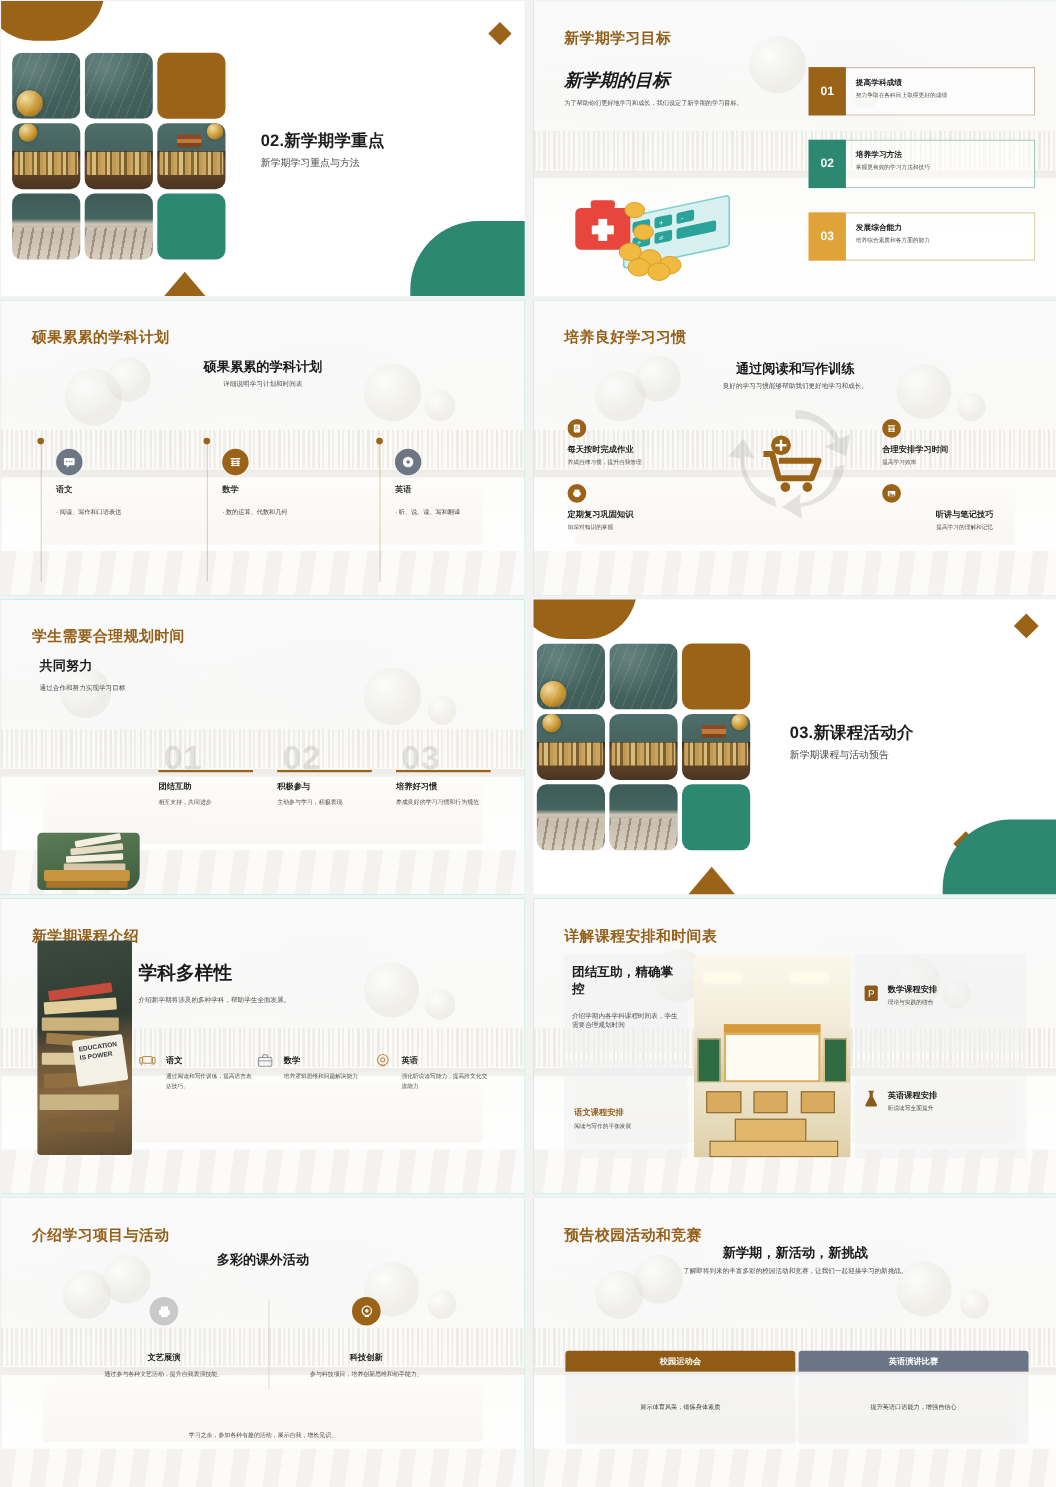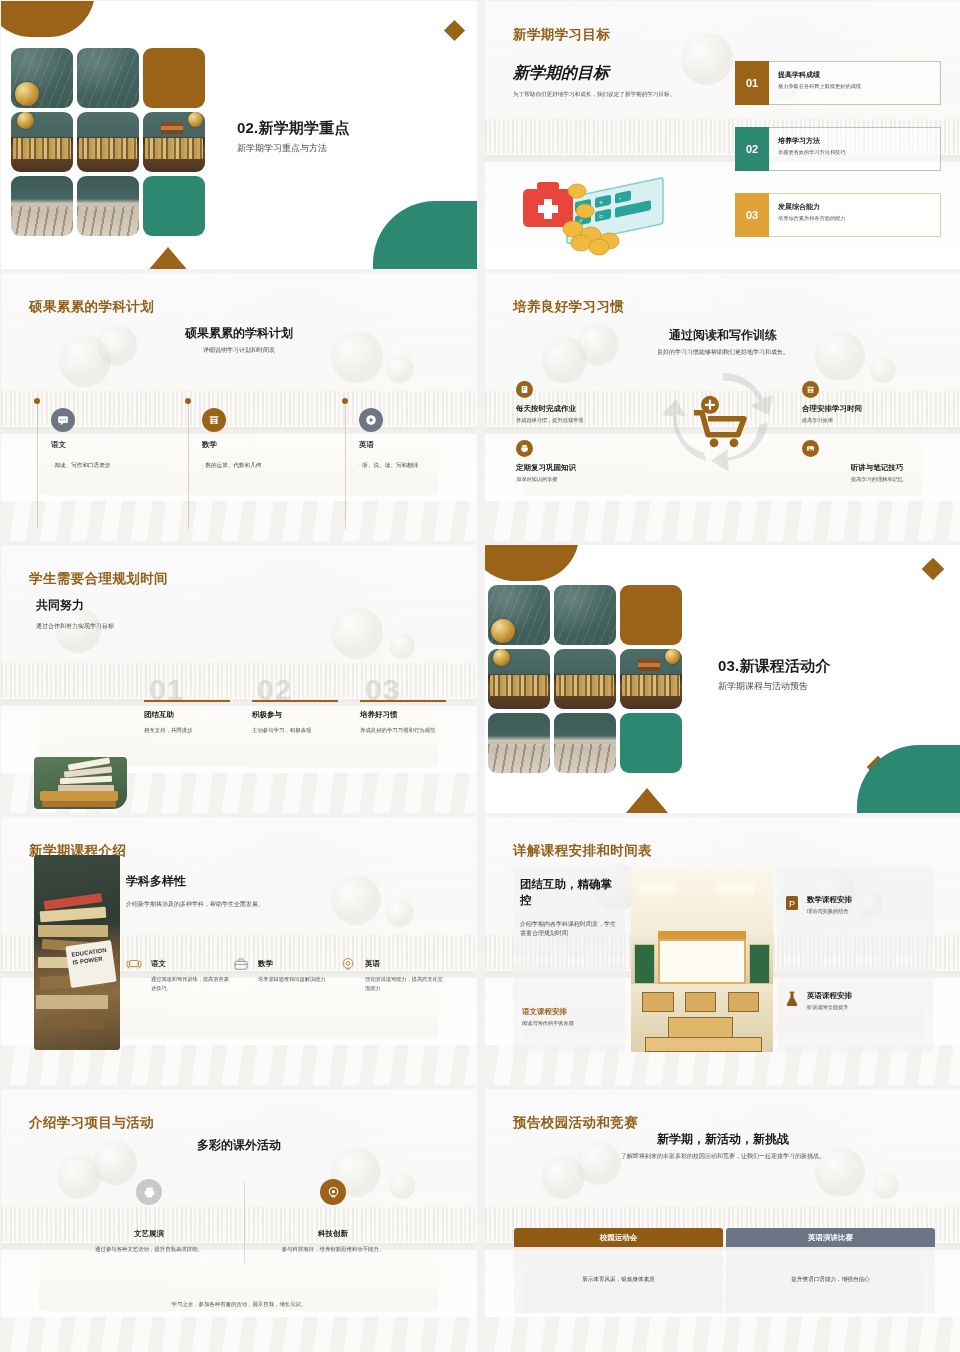--- a/index.html
+++ b/index.html
@@ -571,21 +571,21 @@
       <div class="bb" style="left:8px;top:86px;width:62px;height:10px;background:#9e7d4a;transform:rotate(4deg);"></div>
       <div class="bb" style="left:4px;top:102px;width:70px;height:11px;background:#dcc99b;"></div>
       <div class="bb" style="left:6px;top:120px;width:66px;height:13px;background:#8f6f42;transform:rotate(-3deg);"></div>
       <div class="bb" style="left:2px;top:140px;width:72px;height:14px;background:#c9b486;"></div>
       <div class="bb" style="left:10px;top:162px;width:60px;height:12px;background:#7c5f38;"></div>
       <div class="bb" style="left:34px;top:88px;width:46px;height:42px;background:#f3f0e6;transform:rotate(-8deg);border-radius:2px;"></div>
       <div style="position:absolute;left:38px;top:94px;width:40px;font-size:6px;line-height:1.25;color:#33383a;transform:rotate(-8deg);font-weight:bold;">EDUCATION IS POWER</div>
     </div>
 
     <div style="position:absolute;left:125px;top:56px;z-index:3;">
-      <div class="h2" style="font-size:12px;">学科多样性</div>
+      <div class="h2" style="font-size:17px;">学科多样性</div>
       <div class="p-sub" style="margin-top:10px;">介绍新学期将涉及的多种学科，帮助学生全面发展。</div>
     </div>
 
     <div class="cs" style="left:125px;top:140px;">
       <div style="display:flex;align-items:center;gap:9px;">
         <svg width="16" height="14" viewBox="0 0 18 16">
             <rect x="1" y="5" width="3" height="6" rx="1.2" fill="none" stroke="#b98b45" stroke-width="1.1"></rect>
             <rect x="14" y="5" width="3" height="6" rx="1.2" fill="none" stroke="#b98b45" stroke-width="1.1"></rect>
             <rect x="4" y="4" width="10" height="7" rx="1.3" fill="none" stroke="#b98b45" stroke-width="1.1"></rect>
             <path d="M3 11 v2 M15 11 v2" stroke="#b98b45" stroke-width="1.1"></path>

